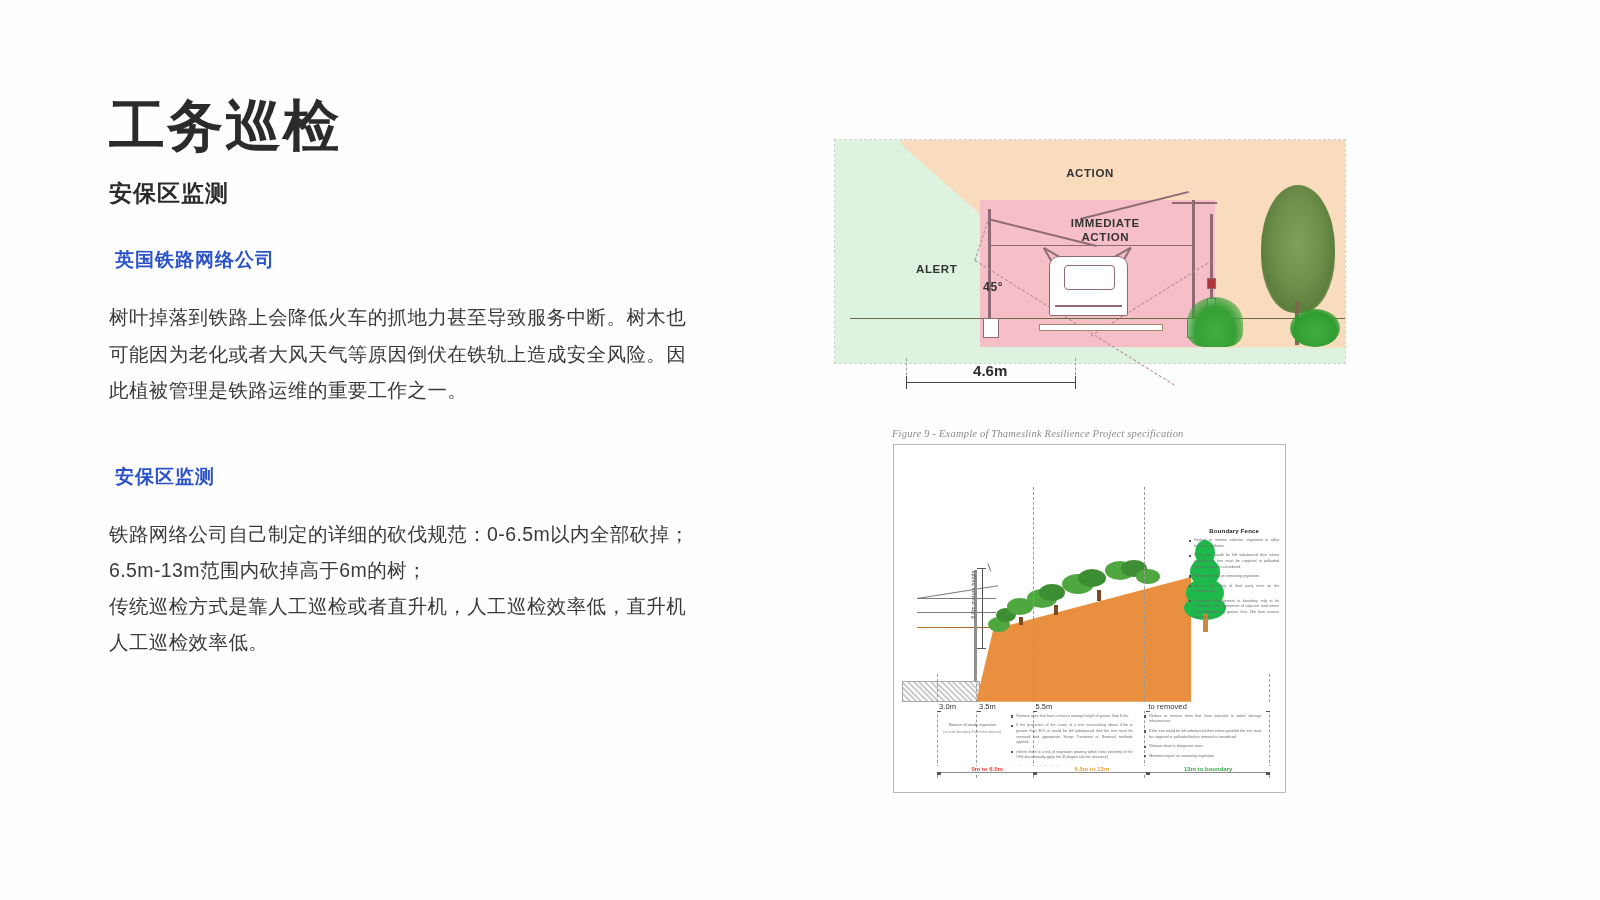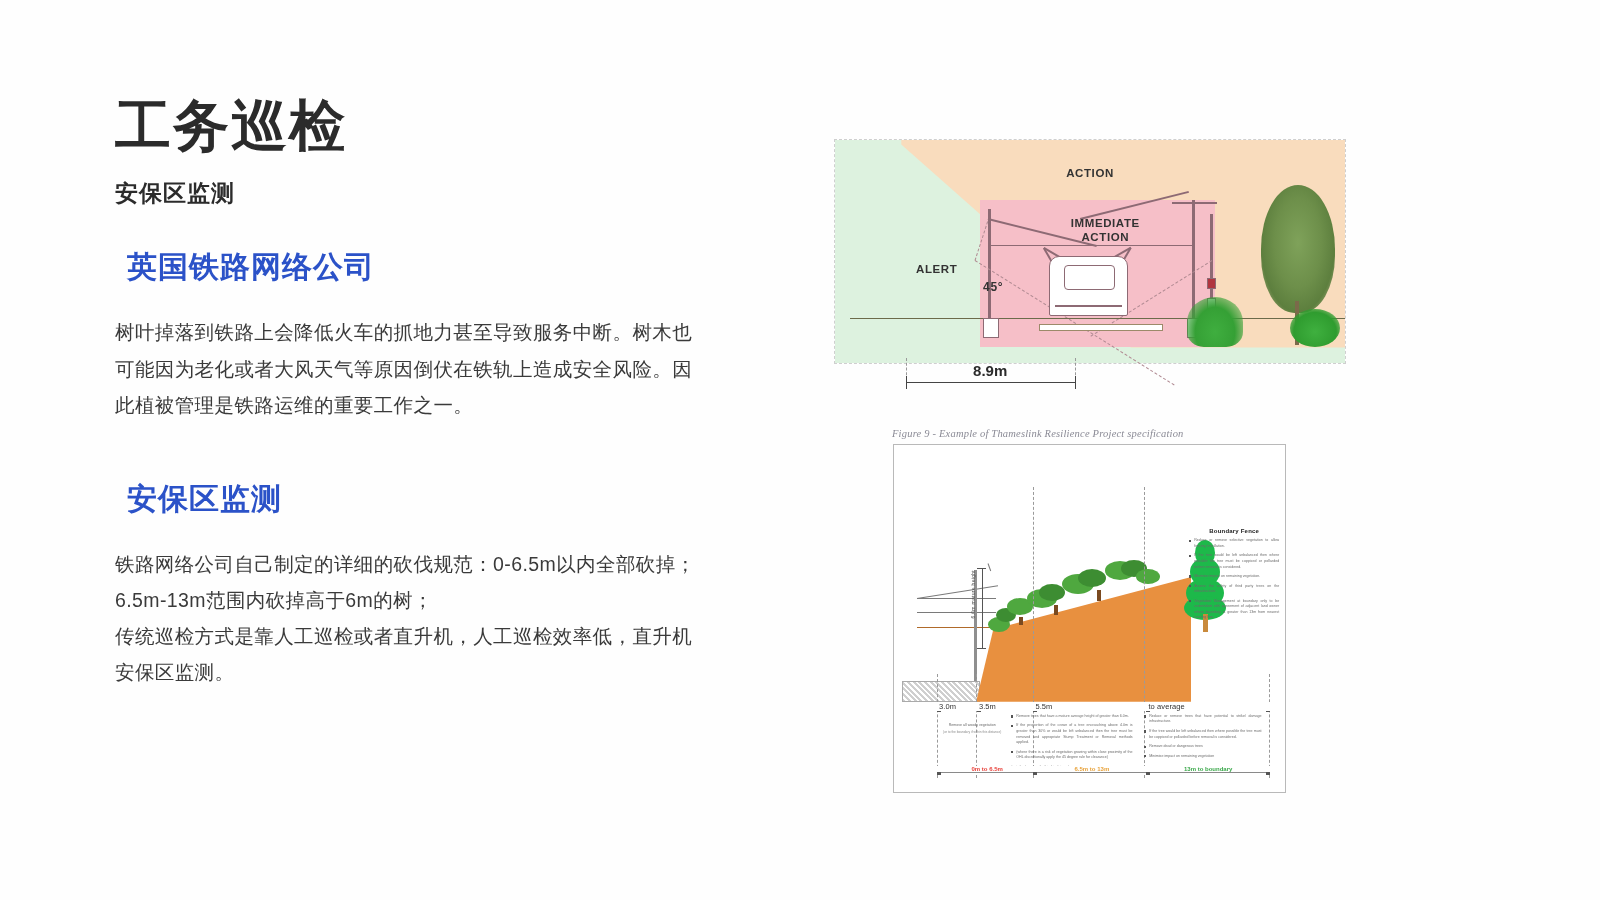--- a/index.html
+++ b/index.html
@@ -5,32 +5,32 @@
   html,body{margin:0;padding:0;}
   body{
     width:1600px;height:900px;
     background:#fefefe;
     font-family:"Liberation Sans","DejaVu Sans",sans-serif;
     overflow:hidden;position:relative;
   }
   .slide{position:absolute;inset:0;}
 
   
-  .left-col{position:absolute;left:115px;top:96px;width:620px;}
+  .left-col{position:absolute;left:109px;top:96px;width:620px;}
   .title{
     font-size:56px;font-weight:700;color:#2b2b2b;
     letter-spacing:2px;line-height:1.08;margin:0;
   }
   .subtitle{
     font-size:23px;font-weight:700;color:#2b2b2b;
     margin:22px 0 0 0;letter-spacing:1px;
   }
   .section-head{
-    font-size:30px;font-weight:700;color:#2b52c8;
-    margin:38px 0 0 12px;letter-spacing:1px;
+    font-size:19px;font-weight:700;color:#2b52c8;
+    margin:38px 0 0 6px;letter-spacing:1px;
   }
   .section-head.second{margin-top:56px;}
   .body-block{margin:26px 0 0 0;}
   .body-line{
     font-size:19.5px;color:#3a3a3a;line-height:1.85;
     letter-spacing:.4px;white-space:pre-wrap;
   }
 
   
   .right-col{position:absolute;left:834px;top:139px;width:512px;}
@@ -159,21 +159,21 @@
       <div class="body-line">可能因为老化或者大风天气等原因倒伏在铁轨上造成安全风险。因</div>
       <div class="body-line">此植被管理是铁路运维的重要工作之一。</div>
     </div>
 
     <h3 class="section-head second">安保区监测</h3>
 
     <div class="body-block">
       <div class="body-line">铁路网络公司自己制定的详细的砍伐规范：0-6.5m以内全部砍掉；</div>
       <div class="body-line">6.5m-13m范围内砍掉高于6m的树；</div>
       <div class="body-line">传统巡检方式是靠人工巡检或者直升机，人工巡检效率低，直升机</div>
-      <div class="body-line">安保区监测。</div>
+      <div class="body-line">人工巡检效率低。</div>
     </div>
   </div>
 
   <div class="right-col">
 
     <div class="fig1">
 
       <div class="z-alert"></div>
       <div class="z-action2"></div>
       <div class="z-imm"></div>
@@ -222,21 +222,21 @@
       <div class="lbl lbl-alert">ALERT</div>
       <div class="lbl lbl-45">45°</div>
     </div>
 
     <div class="dim-wrap">
       <div class="dim-ext" style="left:14%;"></div>
       <div class="dim-ext" style="left:47%;"></div>
       <div class="dim-line"></div>
       <div class="dim-tick" style="left:14%;"></div>
       <div class="dim-tick" style="left:47%;"></div>
-      <div class="dim-lbl">8.9m</div>
+      <div class="dim-lbl">4.6m</div>
     </div>
 
     <div class="fig-cap">Figure 9 - Example of Thameslink Resilience Project specification</div>
 
     <div class="fig2">
 
       <div class="f2-wire" style="left:6%;top:44%;width:20%;"></div>
       <div class="f2-wire" style="left:6%;top:48%;width:20%;"></div>
       <div class="f2-rail" style="left:6%;top:52.5%;width:20%;"></div>
       <div class="f2-wire" style="left:24%;top:34%;width:2%;transform:rotate(70deg);transform-origin:left center;"></div>
@@ -285,21 +285,21 @@
         <div class="dseg" style="left:29%;width:34%;"></div>
         <div class="dseg" style="left:63%;width:37%;"></div>
         <div class="dnode" style="left:0;"></div>
         <div class="dnode" style="left:12%;"></div>
         <div class="dnode" style="left:29%;"></div>
         <div class="dnode" style="left:63%;"></div>
         <div class="dnode" style="left:99%;"></div>
         <div class="dtxt" style="left:0;width:12%;">3.0m</div>
         <div class="dtxt" style="left:12%;width:17%;">3.5m</div>
         <div class="dtxt" style="left:29%;width:34%;">5.5m</div>
-        <div class="dtxt" style="left:63%;width:37%;">to average</div>
+        <div class="dtxt" style="left:63%;width:37%;">to removed</div>
       </div>
 
       <div class="ann-col" style="left:12%;top:80%;width:16%;text-align:center;">
         <div>Remove all woody vegetation</div>
         <div class="ann-note">(or to the boundary if within this distance)</div>
       </div>
 
       <div class="ann-col" style="left:30%;top:77.5%;width:31%;">
         <div class="ann-b">Remove trees that have a mature average height of greater than 6.0m.</div>
         <div class="ann-b">If the proportion of the crown of a tree encroaching above 4.0m is greater than 30% or would be left unbalanced then the tree must be removed and appropriate Stump Treatment or Removal methods applied.</div>

